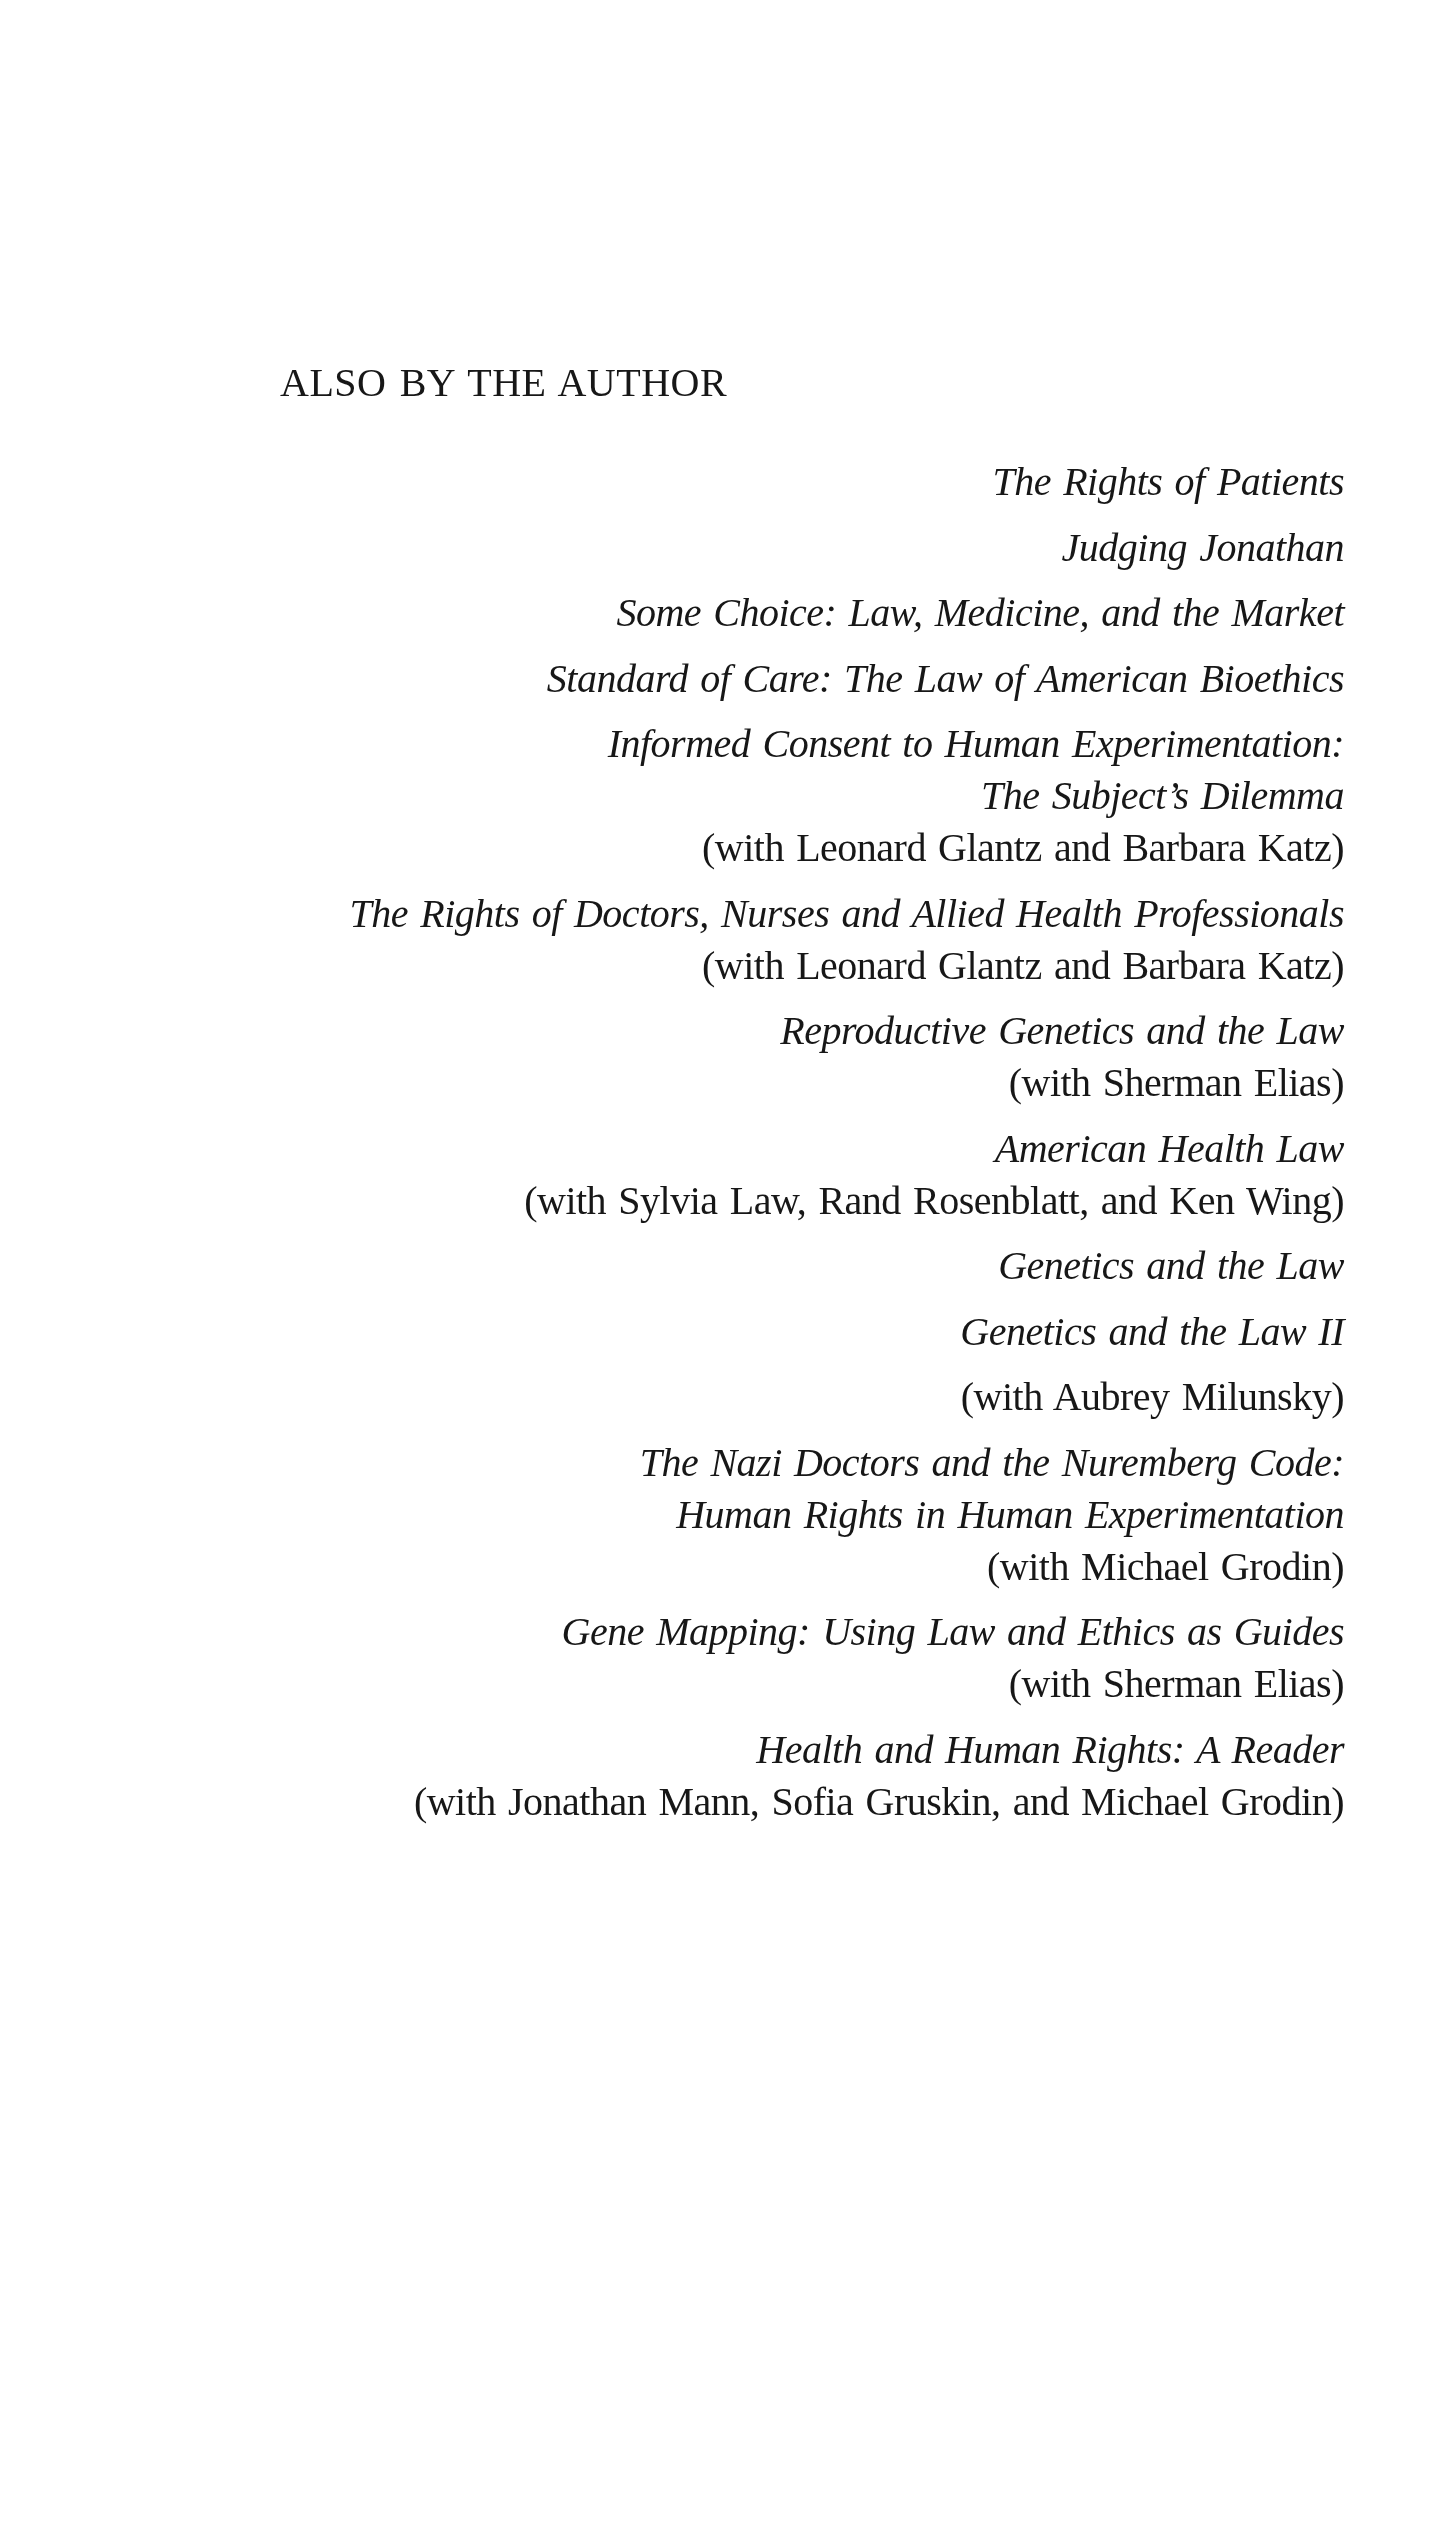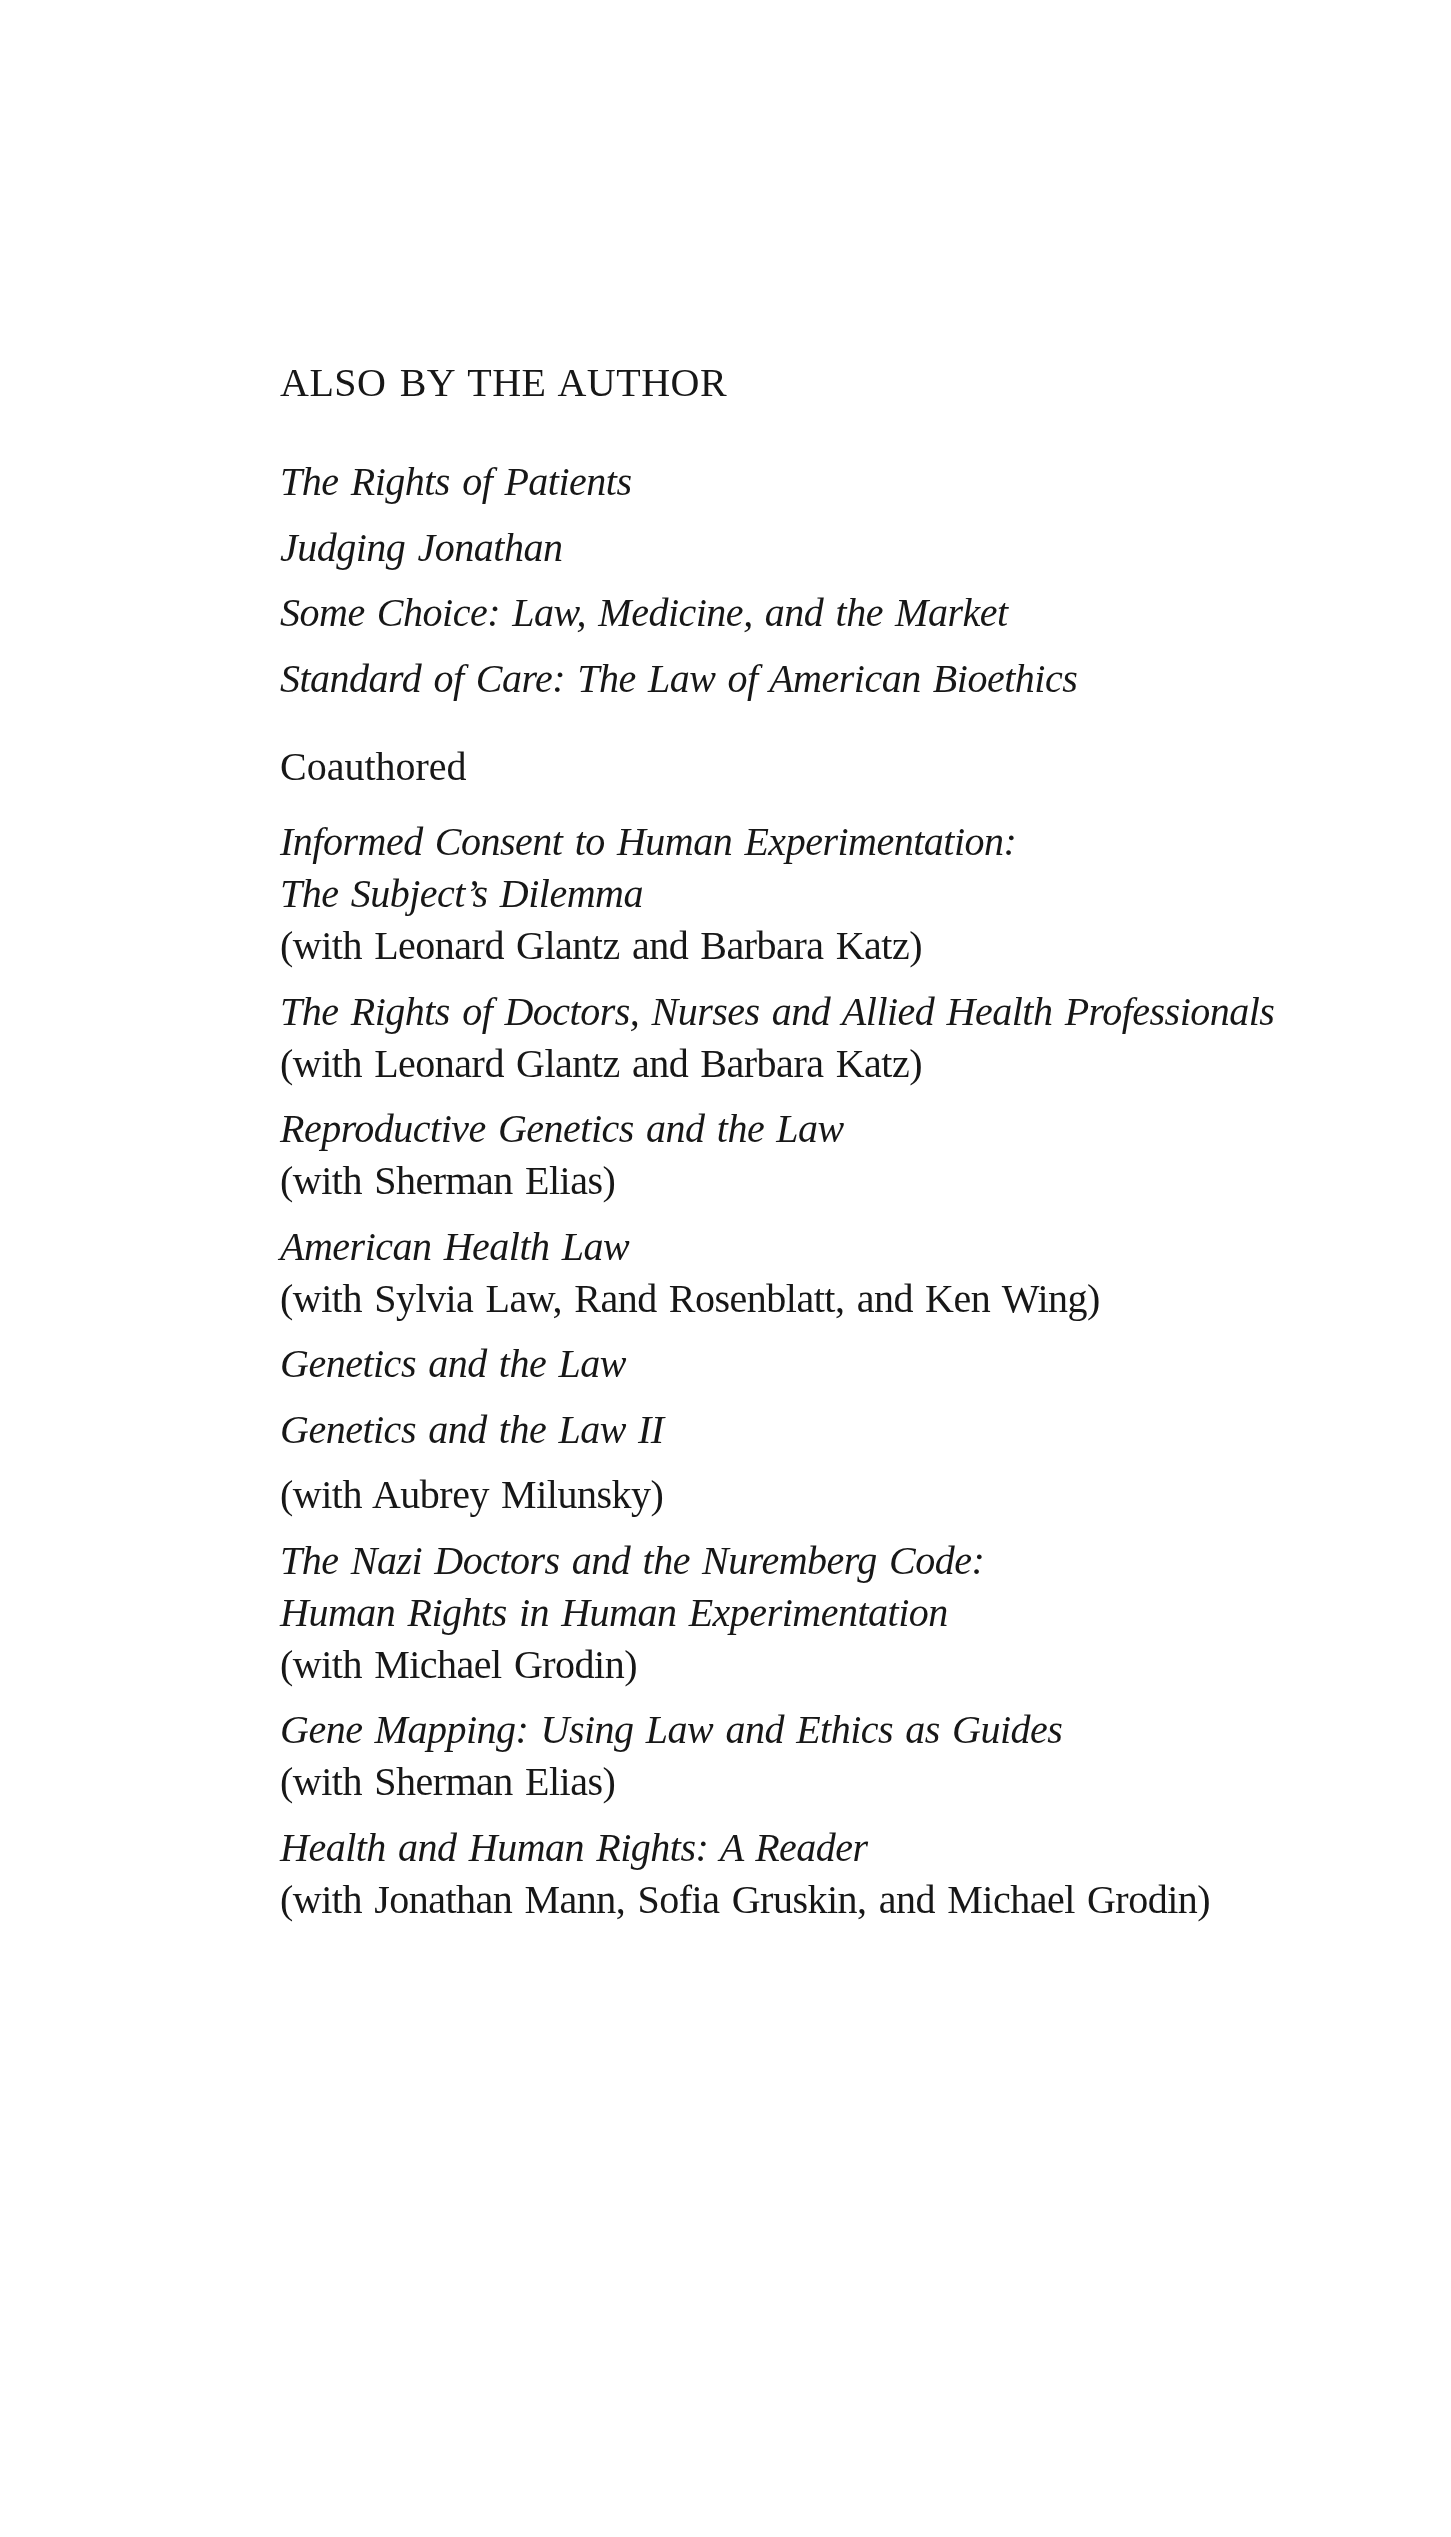--- a/index.html
+++ b/index.html
@@ -34,20 +34,21 @@
   .section-heading {
     font-size: 40px;
     font-weight: normal;
     line-height: 52px;
     word-spacing: 2.7px;
     margin: 36px 0 23.5px 0;
   }
   .entry {
     margin: 0 0 13.5px 0;
     padding: 0;
+    text-align: right;
   }
   .line {
     display: block;
     font-size: 40px;
     line-height: 52px;
     letter-spacing: -0.5px;
     word-spacing: 2.7px;
     white-space: nowrap;
   }
   .title-line { font-style: italic; }
@@ -69,21 +70,20 @@
     </p>
     <p class="entry">
       <span class="line title-line">Some Choice: Law, Medicine, and the Market</span>
     </p>
     <p class="entry">
       <span class="line title-line">Standard of Care: The Law of American Bioethics</span>
     </p>
   </section>
 
   <section class="section">
-    <h2 class="section-heading">Coauthored</h2>
 
     <p class="entry">
       <span class="line title-line">Informed Consent to Human Experimentation:</span>
       <span class="line title-line">The Subject’s Dilemma</span>
       <span class="line credit-line">(with Leonard Glantz and Barbara Katz)</span>
     </p>
 
     <p class="entry">
       <span class="line title-line">The Rights of Doctors, Nurses and Allied Health Professionals</span>
       <span class="line credit-line">(with Leonard Glantz and Barbara Katz)</span>

